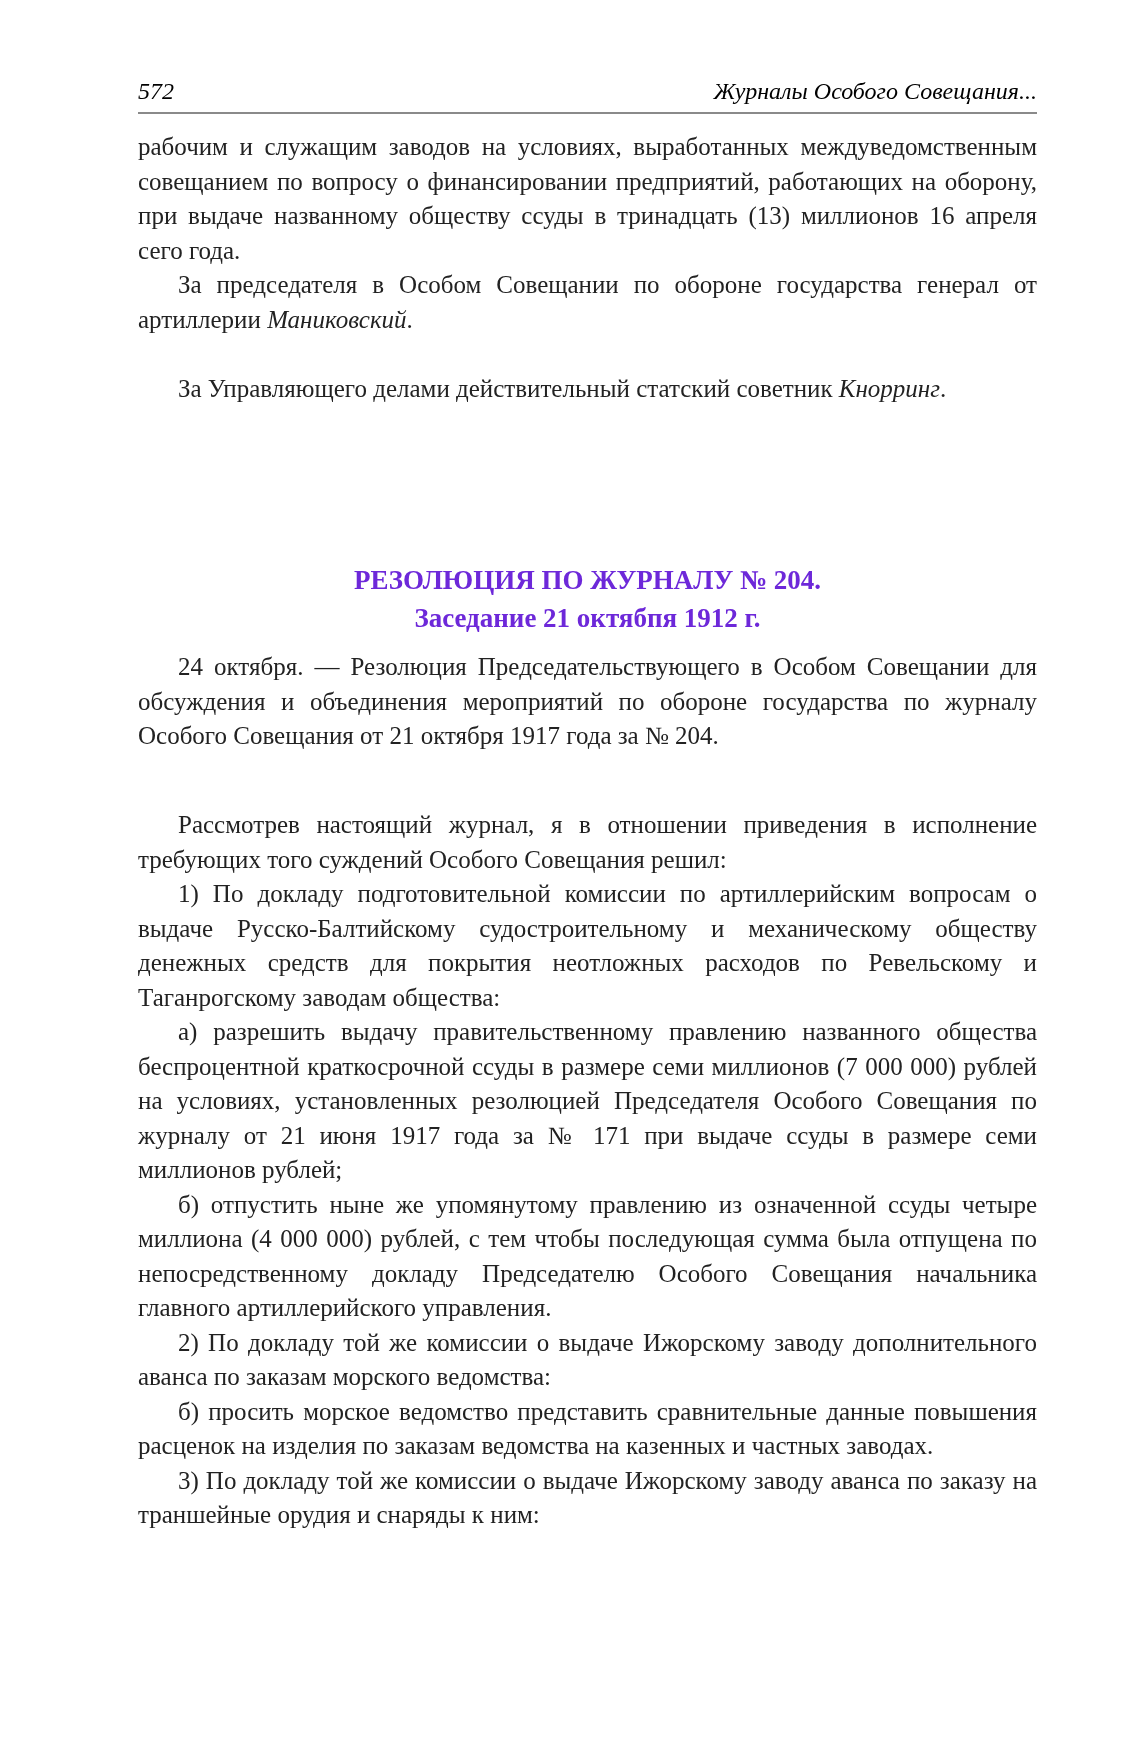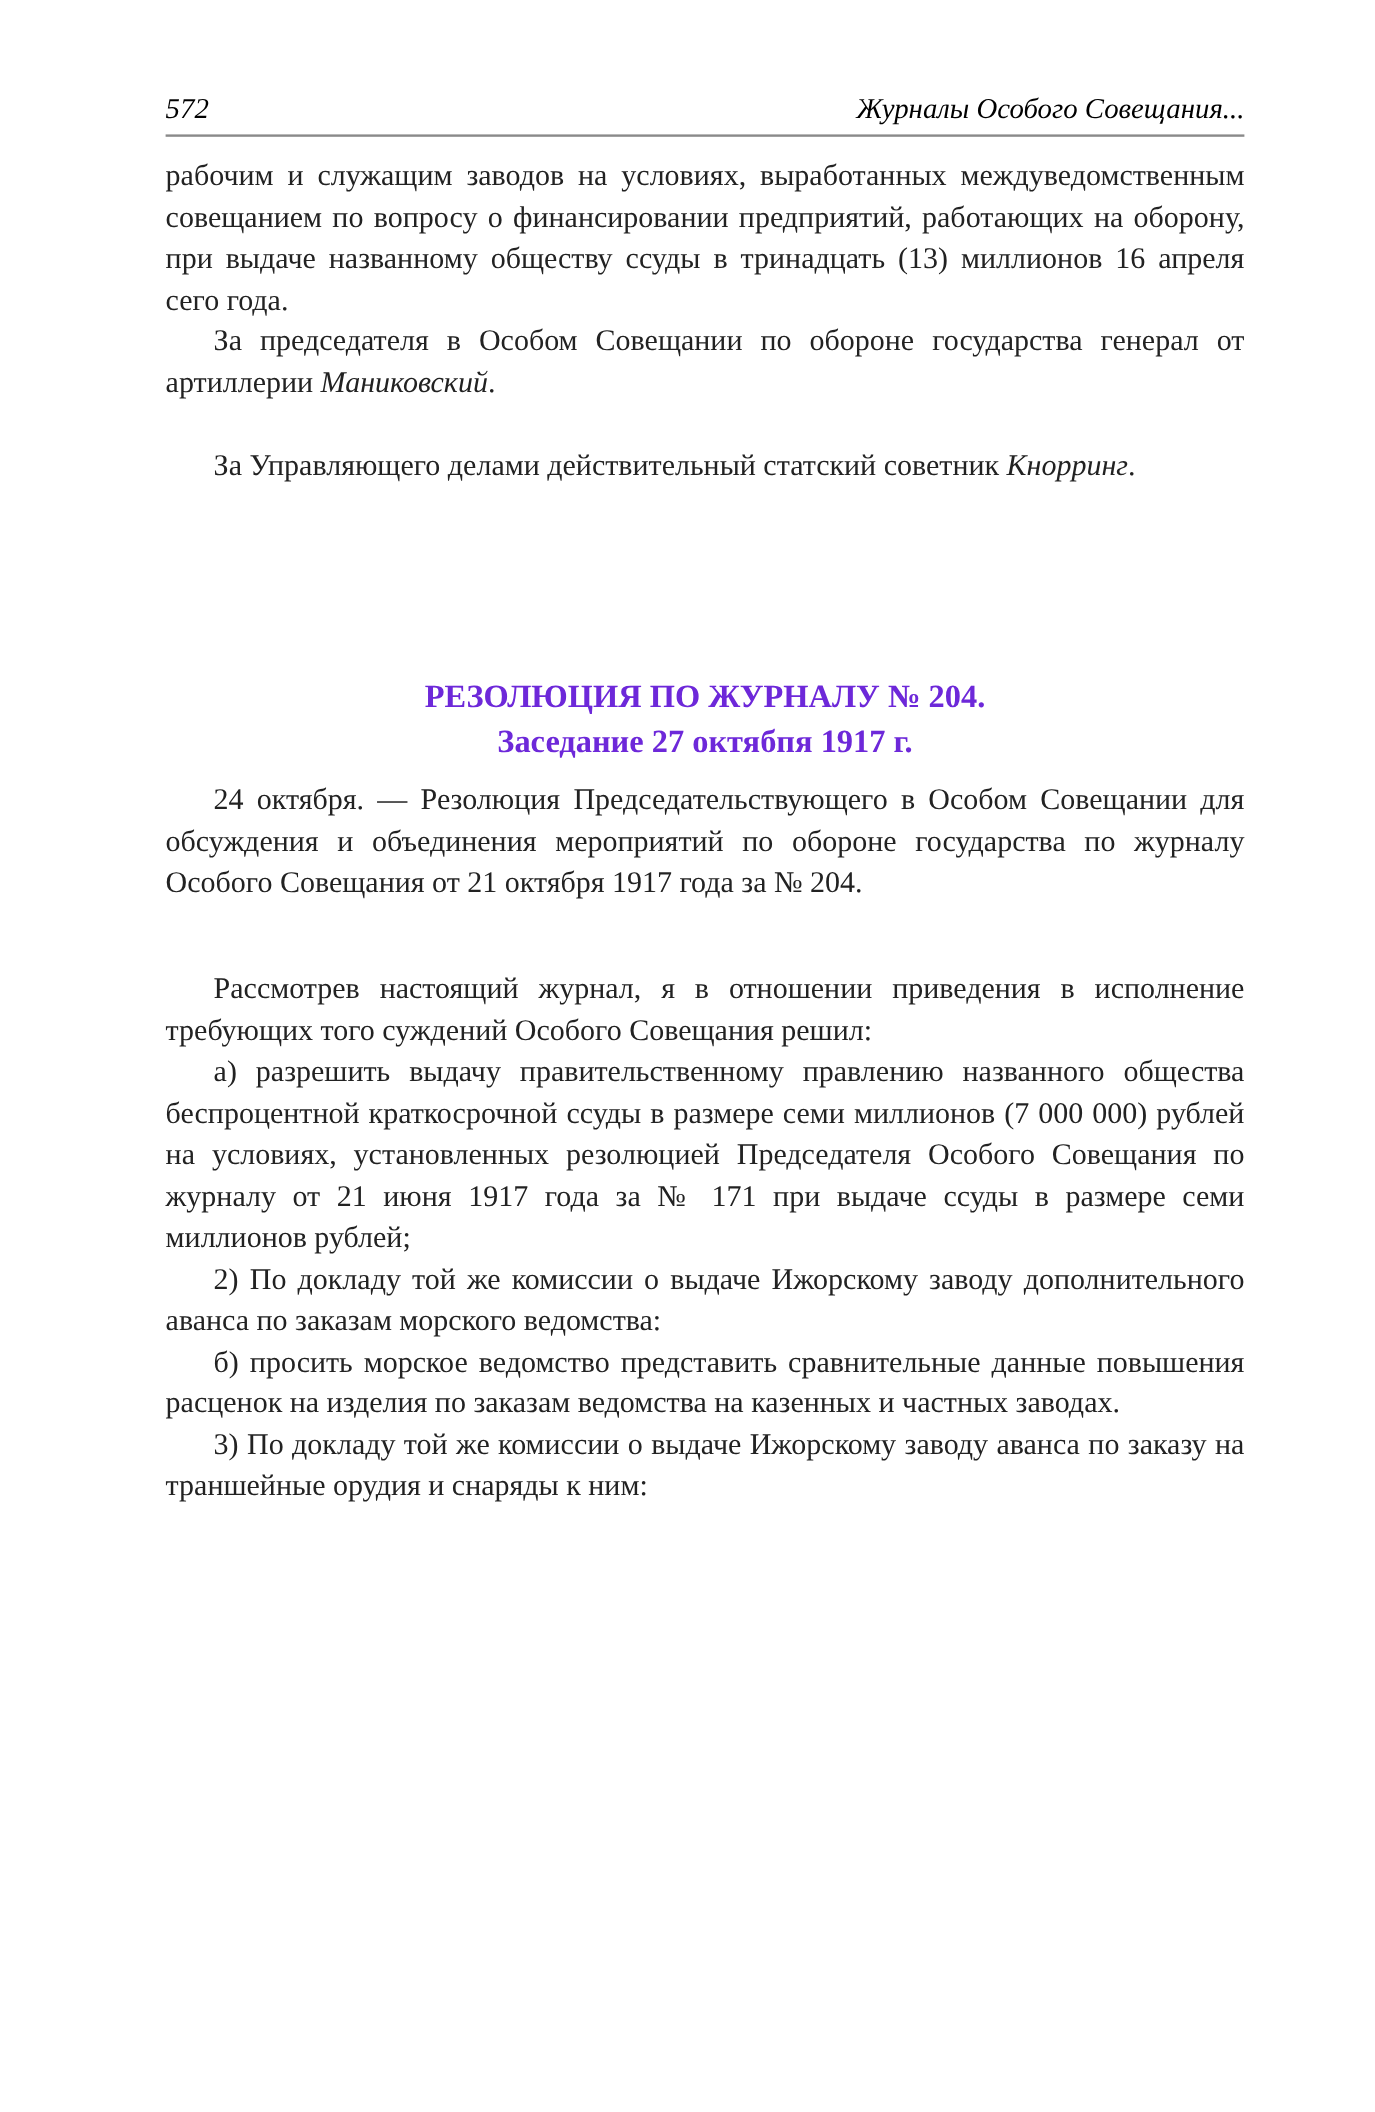--- a/index.html
+++ b/index.html
@@ -79,28 +79,30 @@
   <div class="block" style="top:268px;">
     <p class="indent"><span>За председателя в Особом Совещании по обороне государства генерал от артиллерии </span><span class="sig">Маниковский</span><span>.</span></p>
   </div>
 
   <div class="block" style="top:372px;">
     <p class="indent" style="text-align-last:left;"><span>За Управляющего делами действительный статский советник </span><span class="sig">Кнорринг</span><span>.</span></p>
   </div>
 
   <div class="heading" style="top:561px;">
     <div>РЕЗОЛЮЦИЯ ПО ЖУРНАЛУ № 204.</div>
-    <div>Заседание 27 октябпя 1917 г.</div>
+    <div>Заседание 21 октябпя 1912 г.</div>
   </div>
 
   <div class="block" style="top:650px;">
     <p class="indent">24 октября. — Резолюция Председательствующего в Особом Совещании для обсуждения и объединения мероприятий по обороне государства по журналу Особого Совещания от 21 октября 1917 года за № 204.</p>
   </div>
 
   <div class="block" style="top:808px;">
     <p class="indent">Рассмотрев настоящий журнал, я в отношении приведения в исполнение требующих того суждений Особого Совещания решил:</p>
+    <p class="indent">1) По докладу подготовительной комиссии по артиллерийским вопросам о выдаче Русско-Балтийскому судостроительному и механическому обществу денежных средств для покрытия неотложных расходов по Ревельскому и Таганрогскому заводам общества:</p>
     <p class="indent">а) разрешить выдачу правительственному правлению названного общества беспроцентной краткосрочной ссуды в размере семи миллионов (7 000 000) рублей на условиях, установленных резолюцией Председателя Особого Совещания по журналу от 21 июня 1917 года за № 171 при выдаче ссуды в размере семи миллионов рублей;</p>
+    <p class="indent">б) отпустить ныне же упомянутому правлению из означенной ссуды четыре миллиона (4 000 000) рублей, с тем чтобы последующая сумма была отпущена по непосредственному докладу Председателю Особого Совещания начальника главного артиллерийского управления.</p>
     <p class="indent">2) По докладу той же комиссии о выдаче Ижорскому заводу дополнительного аванса по заказам морского ведомства:</p>
     <p class="indent">б) просить морское ведомство представить сравнительные данные повышения расценок на изделия по заказам ведомства на казенных и частных заводах.</p>
     <p class="indent">3) По докладу той же комиссии о выдаче Ижорскому заводу аванса по заказу на траншейные орудия и снаряды к ним:</p>
   </div>
 
 </div>
 
 </body></html>

